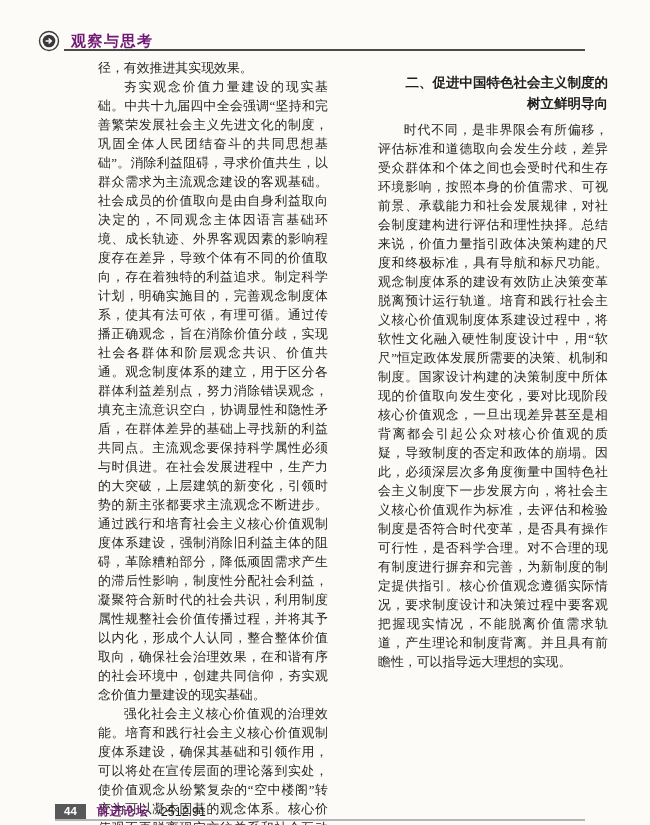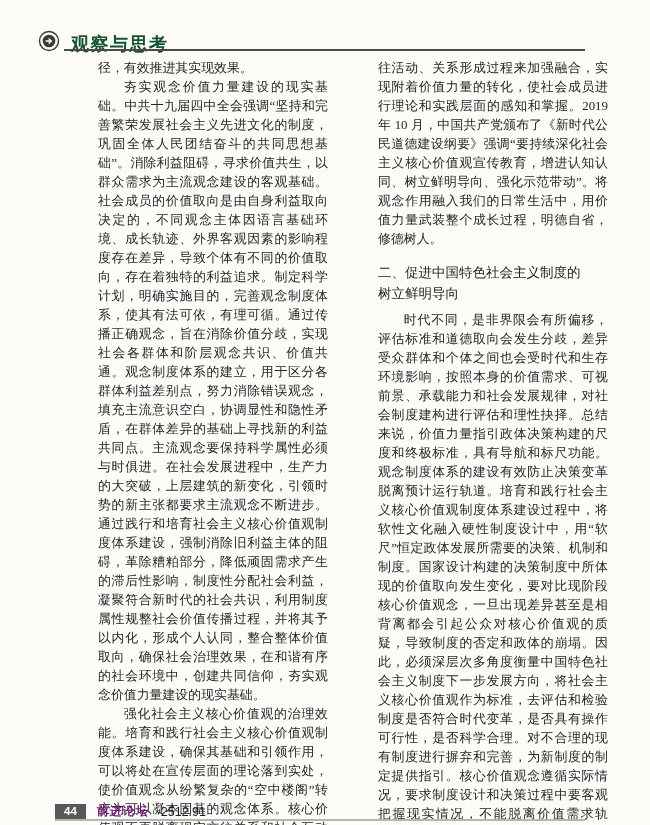--- a/index.html
+++ b/index.html
@@ -16,23 +16,23 @@
   .header-icon {
     position: absolute;
     left: 38px; top: 30px;
     width: 22px; height: 22px;
   }
   .header-title {
     position: absolute;
     left: 71px; top: 32px;
     font-family: Liberation Mono, monospace;
     font-weight: bold;
-    font-size: 18px;
+    font-size: 15px;
     letter-spacing: 1.5px;
-    color: #14532d;
+    color: #701a75;
   }
   .header-rule {
     position: absolute;
     left: 64px; top: 49px;
     width: 521px; height: 2px;
     background: #4a4a4a;
   }
   
   .content {
     position: absolute;
@@ -44,22 +44,22 @@
   .col {
     width: 273px;
     font-size: 12.9px;
     line-height: 19px;
     text-align: justify;
     margin-left: 43px;
   }
   .col p { margin: 0; }
   .col p.indent { text-indent: 2em; }
   .section-heading {
-    font-weight: normal;
-    text-align: left;
+    font-weight: bold;
+    text-align: right;
     font-size: 13.5px;
     line-height: 21px;
     margin: 13px 0 7px 0;
     color: #1d1d1d;
   }
   
   .footer-rule {
     position: absolute;
     left: 55px; top: 819px;
     width: 530px; height: 2px;
@@ -107,21 +107,20 @@
   <div class="header-title">观察与思考</div>
   <div class="header-rule"></div>
 
   <div class="content">
     <div class="col">
       <p>径，有效推进其实现效果。</p>
       <p class="indent">夯实观念价值力量建设的现实基础。中共十九届四中全会强调“坚持和完善繁荣发展社会主义先进文化的制度，巩固全体人民团结奋斗的共同思想基础”。消除利益阻碍，寻求价值共生，以群众需求为主流观念建设的客观基础。社会成员的价值取向是由自身利益取向决定的，不同观念主体因语言基础环境、成长轨迹、外界客观因素的影响程度存在差异，导致个体有不同的价值取向，存在着独特的利益追求。制定科学计划，明确实施目的，完善观念制度体系，使其有法可依，有理可循。通过传播正确观念，旨在消除价值分歧，实现社会各群体和阶层观念共识、价值共通。观念制度体系的建立，用于区分各群体利益差别点，努力消除错误观念，填充主流意识空白，协调显性和隐性矛盾，在群体差异的基础上寻找新的利益共同点。主流观念要保持科学属性必须与时俱进。在社会发展进程中，生产力的大突破，上层建筑的新变化，引领时势的新主张都要求主流观念不断进步。通过践行和培育社会主义核心价值观制度体系建设，强制消除旧利益主体的阻碍，革除糟粕部分，降低顽固需求产生的滞后性影响，制度性分配社会利益，凝聚符合新时代的社会共识，利用制度属性规整社会价值传播过程，并将其予以内化，形成个人认同，整合整体价值取向，确保社会治理效果，在和谐有序的社会环境中，创建共同信仰，夯实观念价值力量建设的现实基础。</p>
       <p class="indent">强化社会主义核心价值观的治理效能。培育和践行社会主义核心价值观制度体系建设，确保其基础和引领作用，可以将处在宣传层面的理论落到实处，使价值观念从纷繁复杂的“空中楼阁”转变为可以凝本固基的观念体系。核心价值观不再脱离现实交往关系和社会互动的影响，不再是空泛的理论宣传口号和大谈特谈的纸上谈兵去倡导和号召。制度体系的建设为观念现实的转化提供了桥梁和支撑。治理效能得到有力且良好的呈现，其理论力量的高倍速转换得益于制度所提供的具体明确的执行操作规范。通过规范和评估交</p>
     </div>
     <div class="col">
-      <p>往活动、关系形成过程来加强融合，实现附着价值力量的转化，使社会成员进行理论和实践层面的感知和掌握。2019 年 10 月，中国共产党颁布了《新时代公民道德建设纲要》强调“要持续深化社会主义核心价值观宣传教育，增进认知认同、树立鲜明导向、强化示范带动”。将观念作用融入我们的日常生活中，用价值力量武装整个成长过程，明德自省，修德树人。</p>
       <div class="section-heading">
         <div>二、促进中国特色社会主义制度的</div>
         <div>树立鲜明导向</div>
       </div>
       <p class="indent">时代不同，是非界限会有所偏移，评估标准和道德取向会发生分歧，差异受众群体和个体之间也会受时代和生存环境影响，按照本身的价值需求、可视前景、承载能力和社会发展规律，对社会制度建构进行评估和理性抉择。总结来说，价值力量指引政体决策构建的尺度和终极标准，具有导航和标尺功能。观念制度体系的建设有效防止决策变革脱离预计运行轨道。培育和践行社会主义核心价值观制度体系建设过程中，将软性文化融入硬性制度设计中，用“软尺”恒定政体发展所需要的决策、机制和制度。国家设计构建的决策制度中所体现的价值取向发生变化，要对比现阶段核心价值观念，一旦出现差异甚至是相背离都会引起公众对核心价值观的质疑，导致制度的否定和政体的崩塌。因此，必须深层次多角度衡量中国特色社会主义制度下一步发展方向，将社会主义核心价值观作为标准，去评估和检验制度是否符合时代变革，是否具有操作可行性，是否科学合理。对不合理的现有制度进行摒弃和完善，为新制度的制定提供指引。核心价值观念遵循实际情况，要求制度设计和决策过程中要客观把握现实情况，不能脱离价值需求轨道，产生理论和制度背离。并且具有前瞻性，可以指导远大理想的实现。</p>
     </div>
   </div>
 
   <div class="footer-rule"></div>
   <div class="footer">

